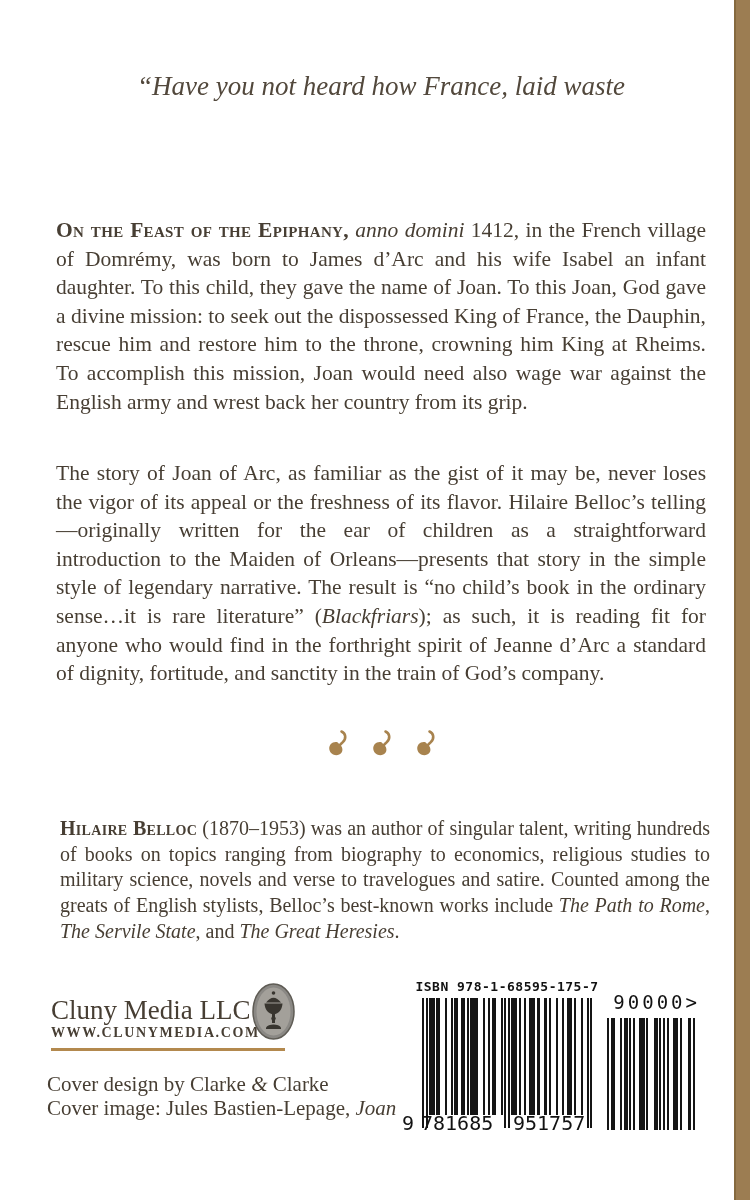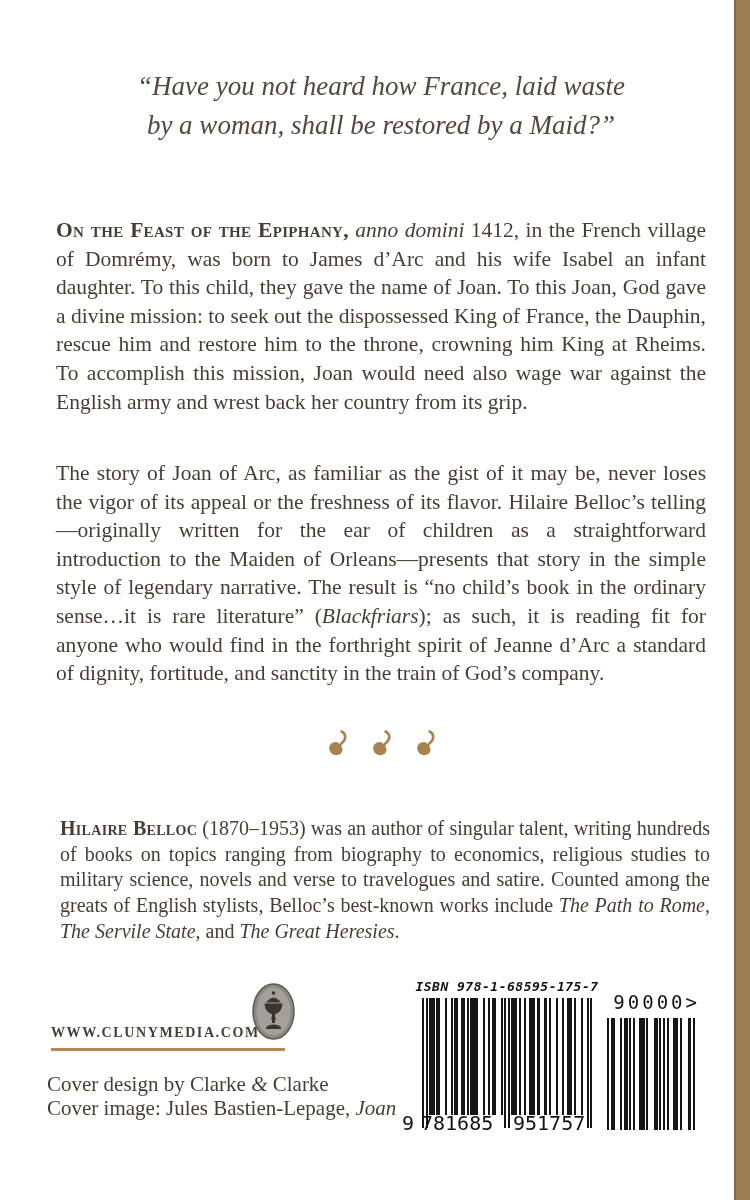--- a/index.html
+++ b/index.html
@@ -25,40 +25,39 @@
             letter-spacing:1.6px;text-align:right;}
   .rule{position:absolute;left:51px;top:1048px;width:234px;height:3px;background:#b3894e;}
   .credit{position:absolute;left:34px;margin:13px;font-size:21px;line-height:24px;}
   .credit1{top:1059px;}
   .credit2{top:1083px;}
   .logo{position:absolute;left:252px;top:983px;}
   .barcode-box{position:absolute;left:397px;top:964px;width:320px;height:190px;
                background:#ffffff;color:#121212;
                font-family:"DejaVu Sans Mono",monospace;}
   .isbn{position:absolute;left:8px;top:15px;width:204px;text-align:center;
-        font-size:13px;letter-spacing:.5px;font-weight:bold;white-space:pre;font-style:italic;}
+        font-size:13px;letter-spacing:.5px;font-weight:bold;white-space:pre;}
   #ean-main{position:absolute;left:25px;top:34px;}
   #ean-supp{position:absolute;left:208px;top:54px;}
   .bd{position:absolute;top:149px;font-size:20px;line-height:1;}
   .d9{left:5px;}
   .g1{left:24px;}
   .g2{left:116px;}
   .supp-text{position:absolute;left:203px;top:27px;width:100px;text-align:right;
              font-size:19px;letter-spacing:3px;}
 </style>
 </head>
 <body>
 
 <div class="cover">
 
   <div class="spine-strip"></div>
 
   <div class="quote">
     <div>“Have you not heard how France, laid waste</div>
-    <div>by a woman, shall be restored by a Maid?”</div>
   </div>
 
   <p class="body-para para1"><span class="seg-sc">On the Feast of the Epiphany,</span><span> </span><span class="seg-i">anno domini</span><span> 1412, in the French village of Domrémy, was born to James d’Arc and his wife Isabel an infant daughter. To this child, they gave the name of Joan. To this Joan, God gave a divine mission: to seek out the dispossessed King of France, the Dauphin, rescue him and restore him to the throne, crowning him King at Rheims. To accomplish this mission, Joan would need also wage war against the English army and wrest back her country from its grip.</span></p>
 
   <p class="body-para para2"><span>The story of Joan of Arc, as familiar as the gist of it may be, never loses the vigor of its appeal or the freshness of its flavor. Hilaire Belloc’s telling—originally written for the ear of children as a straightforward introduction to the Maiden of Orleans—presents that story in the simple style of legendary narrative. The result is “no child’s book in the ordinary sense…it is rare literature” (</span><span class="seg-i">Blackfriars</span><span>); as such, it is reading fit for anyone who would find in the forthright spirit of Jeanne d’Arc a standard of dignity, fortitude, and sanctity in the train of God’s company.</span></p>
 
   <div class="fleurons">
   <svg width="21" height="28" viewBox="0 0 21 28">
     <path d="M14.5,2.5 C18.8,4.3 19.6,9.3 15.8,13.2 C13.2,15.8 10.8,17.3 10.3,20.2" fill="none" stroke="#a8834e" stroke-width="2.6" stroke-linecap="round"></path>
     <path d="M10.8,13.4 C6,12 1.6,15.6 2.3,20.3 C3,24.9 8,27.6 12.2,25.6 C16.2,23.7 16.4,18.9 13.4,16.2 C12.6,15.4 11.7,14.4 10.8,13.4 Z" fill="#a8834e"></path>
@@ -70,20 +69,21 @@
   </svg>
 
   <svg width="21" height="28" viewBox="0 0 21 28">
     <path d="M14.5,2.5 C18.8,4.3 19.6,9.3 15.8,13.2 C13.2,15.8 10.8,17.3 10.3,20.2" fill="none" stroke="#a8834e" stroke-width="2.6" stroke-linecap="round"></path>
     <path d="M10.8,13.4 C6,12 1.6,15.6 2.3,20.3 C3,24.9 8,27.6 12.2,25.6 C16.2,23.7 16.4,18.9 13.4,16.2 C12.6,15.4 11.7,14.4 10.8,13.4 Z" fill="#a8834e"></path>
   </svg>
 </div>
 
   <p class="bio"><span class="seg-sc">Hilaire Belloc</span><span> (1870–1953) was an author of singular talent, writing hundreds of books on topics ranging from biography to economics, religious studies to military science, novels and verse to travelogues and satire. Counted among the greats of English stylists, Belloc’s best-known works include </span><span class="seg-i">The Path to Rome</span><span>, </span><span class="seg-i">The Servile State</span><span>, and </span><span class="seg-i">The Great Heresies</span><span>.</span></p>
 
+  <div class="pub-name">Cluny Media LLC</div>
 
   <div class="pub-site">WWW.CLUNYMEDIA.COM</div>
 
   <div class="rule"></div>
 
   <p class="credit credit1"><span>Cover design by Clarke </span><span class="seg-i">&amp;</span><span> Clarke</span></p>
 
   <p class="credit credit2"><span>Cover image: Jules Bastien-Lepage, </span><span class="seg-i">Joan of Arc</span><span>, 1879</span></p>
 
   <svg class="logo" width="43" height="57" viewBox="0 0 43 57">

